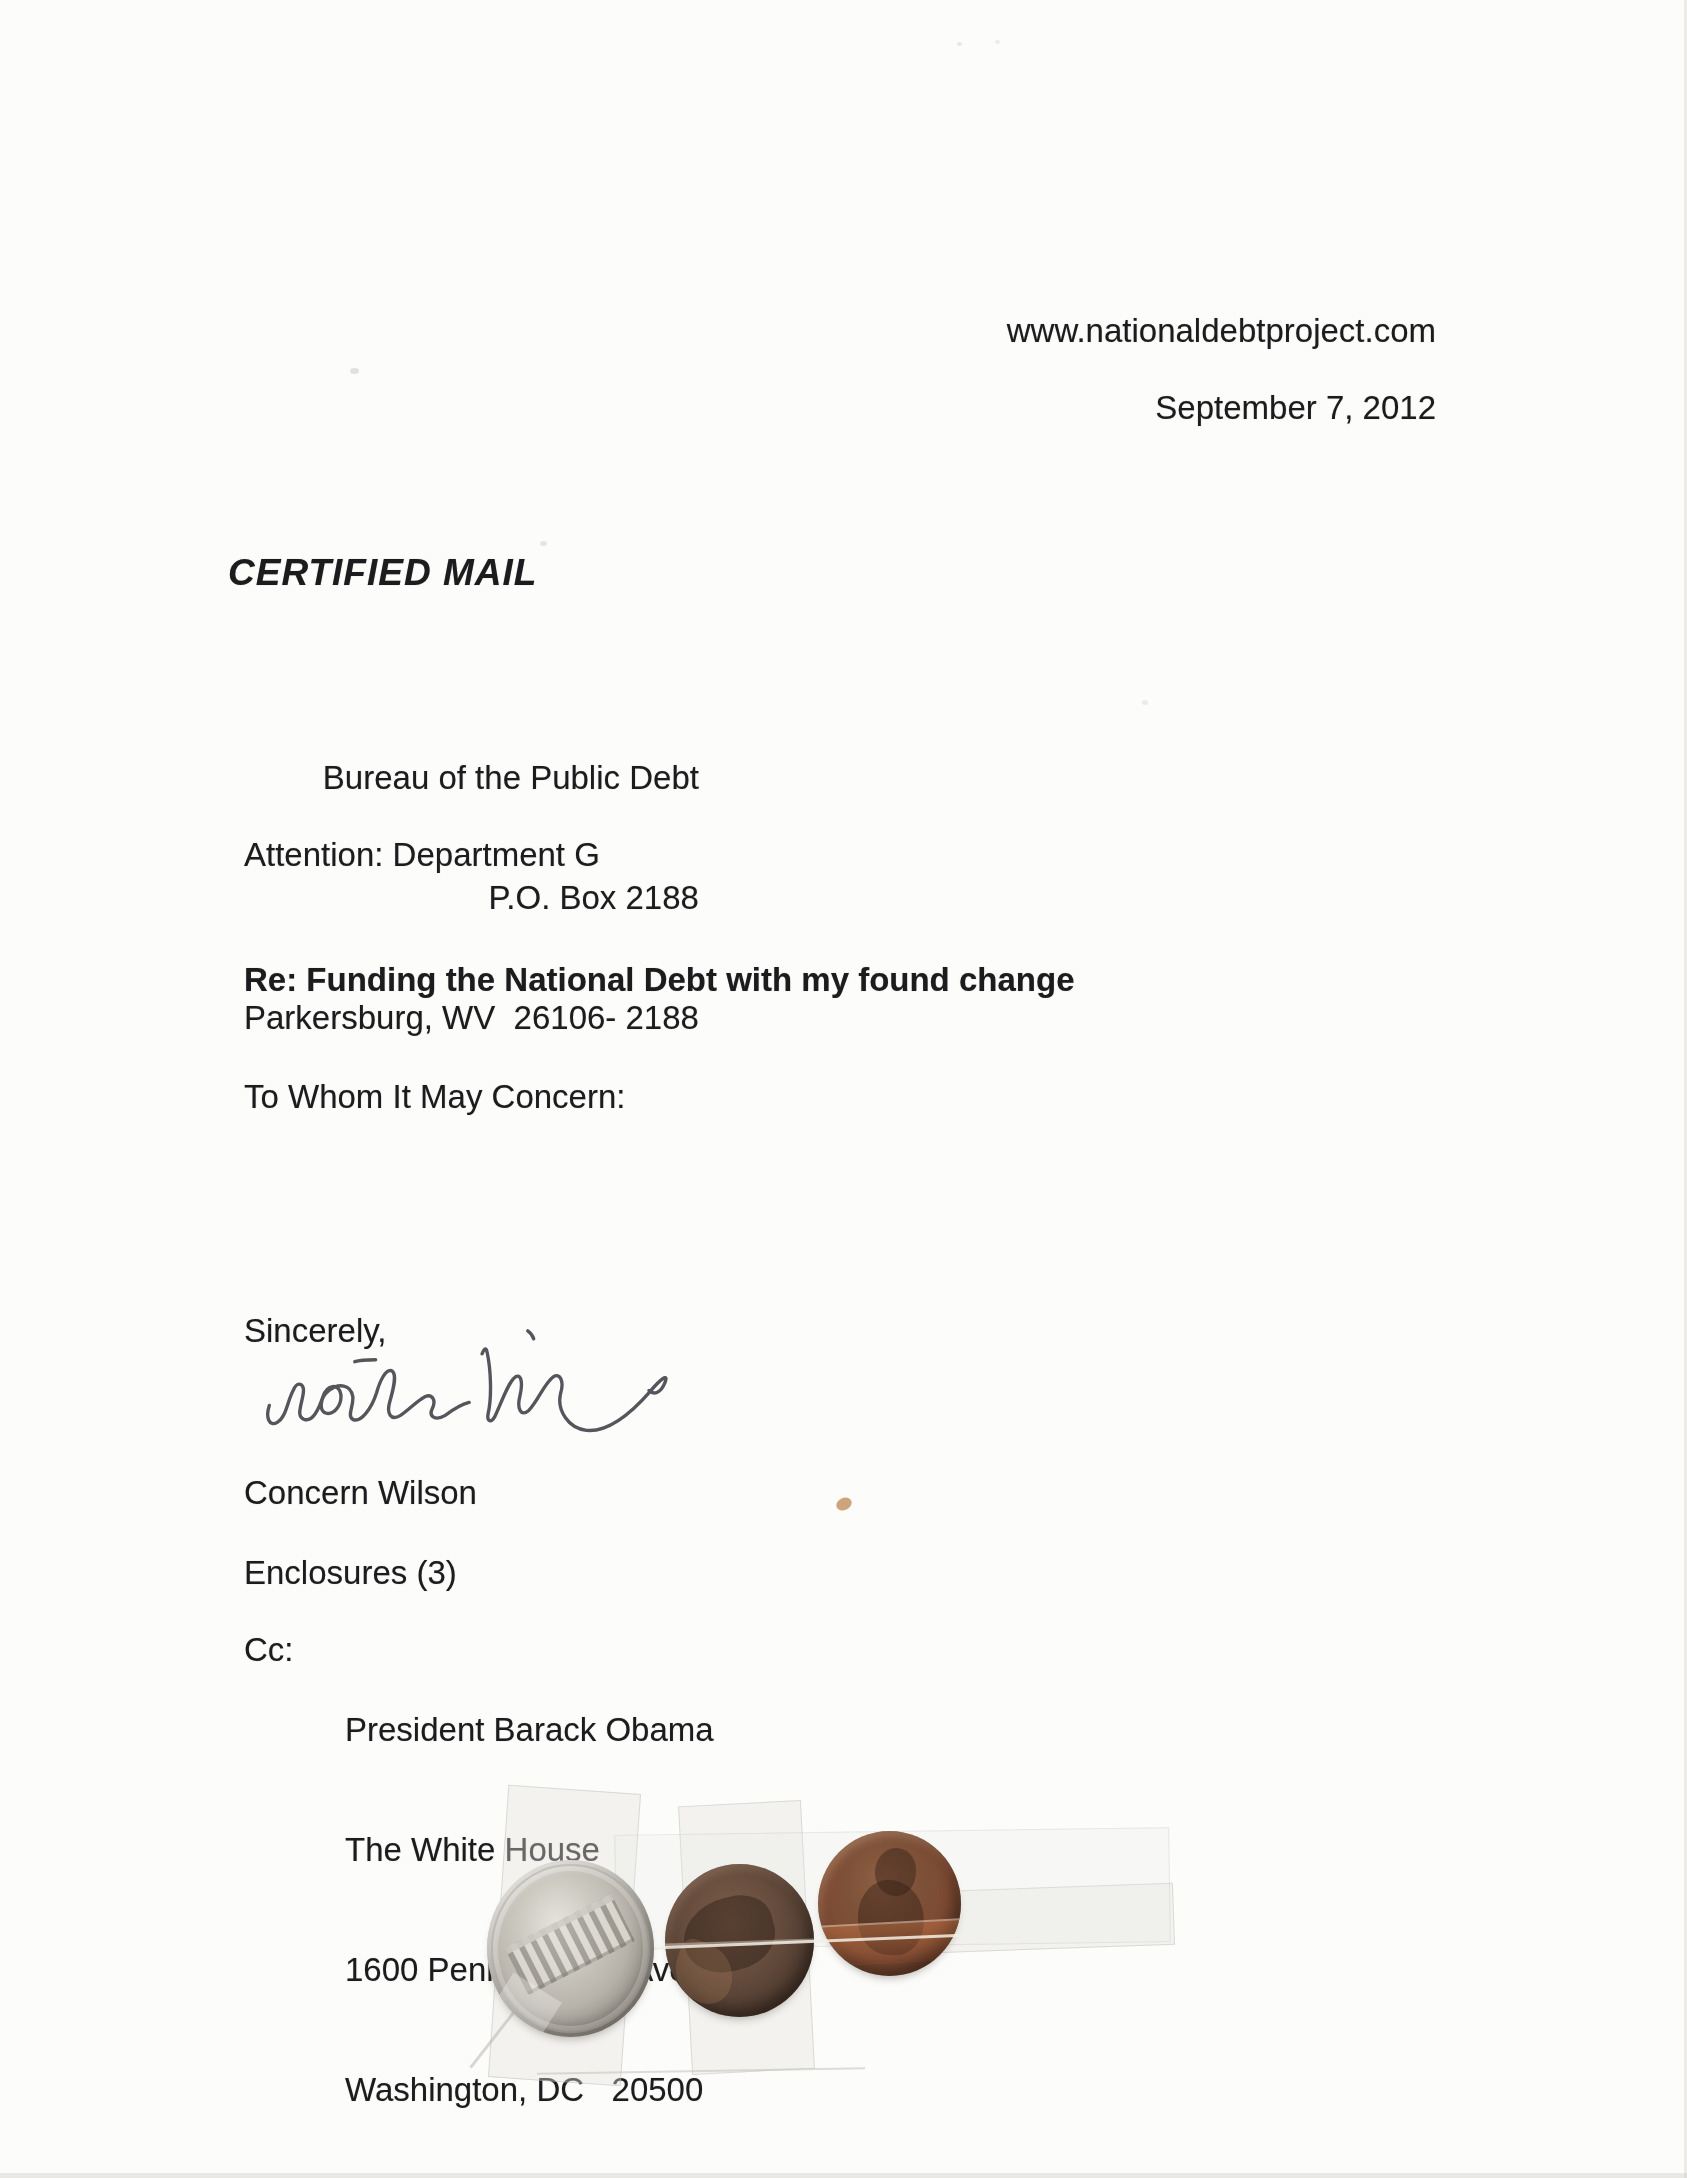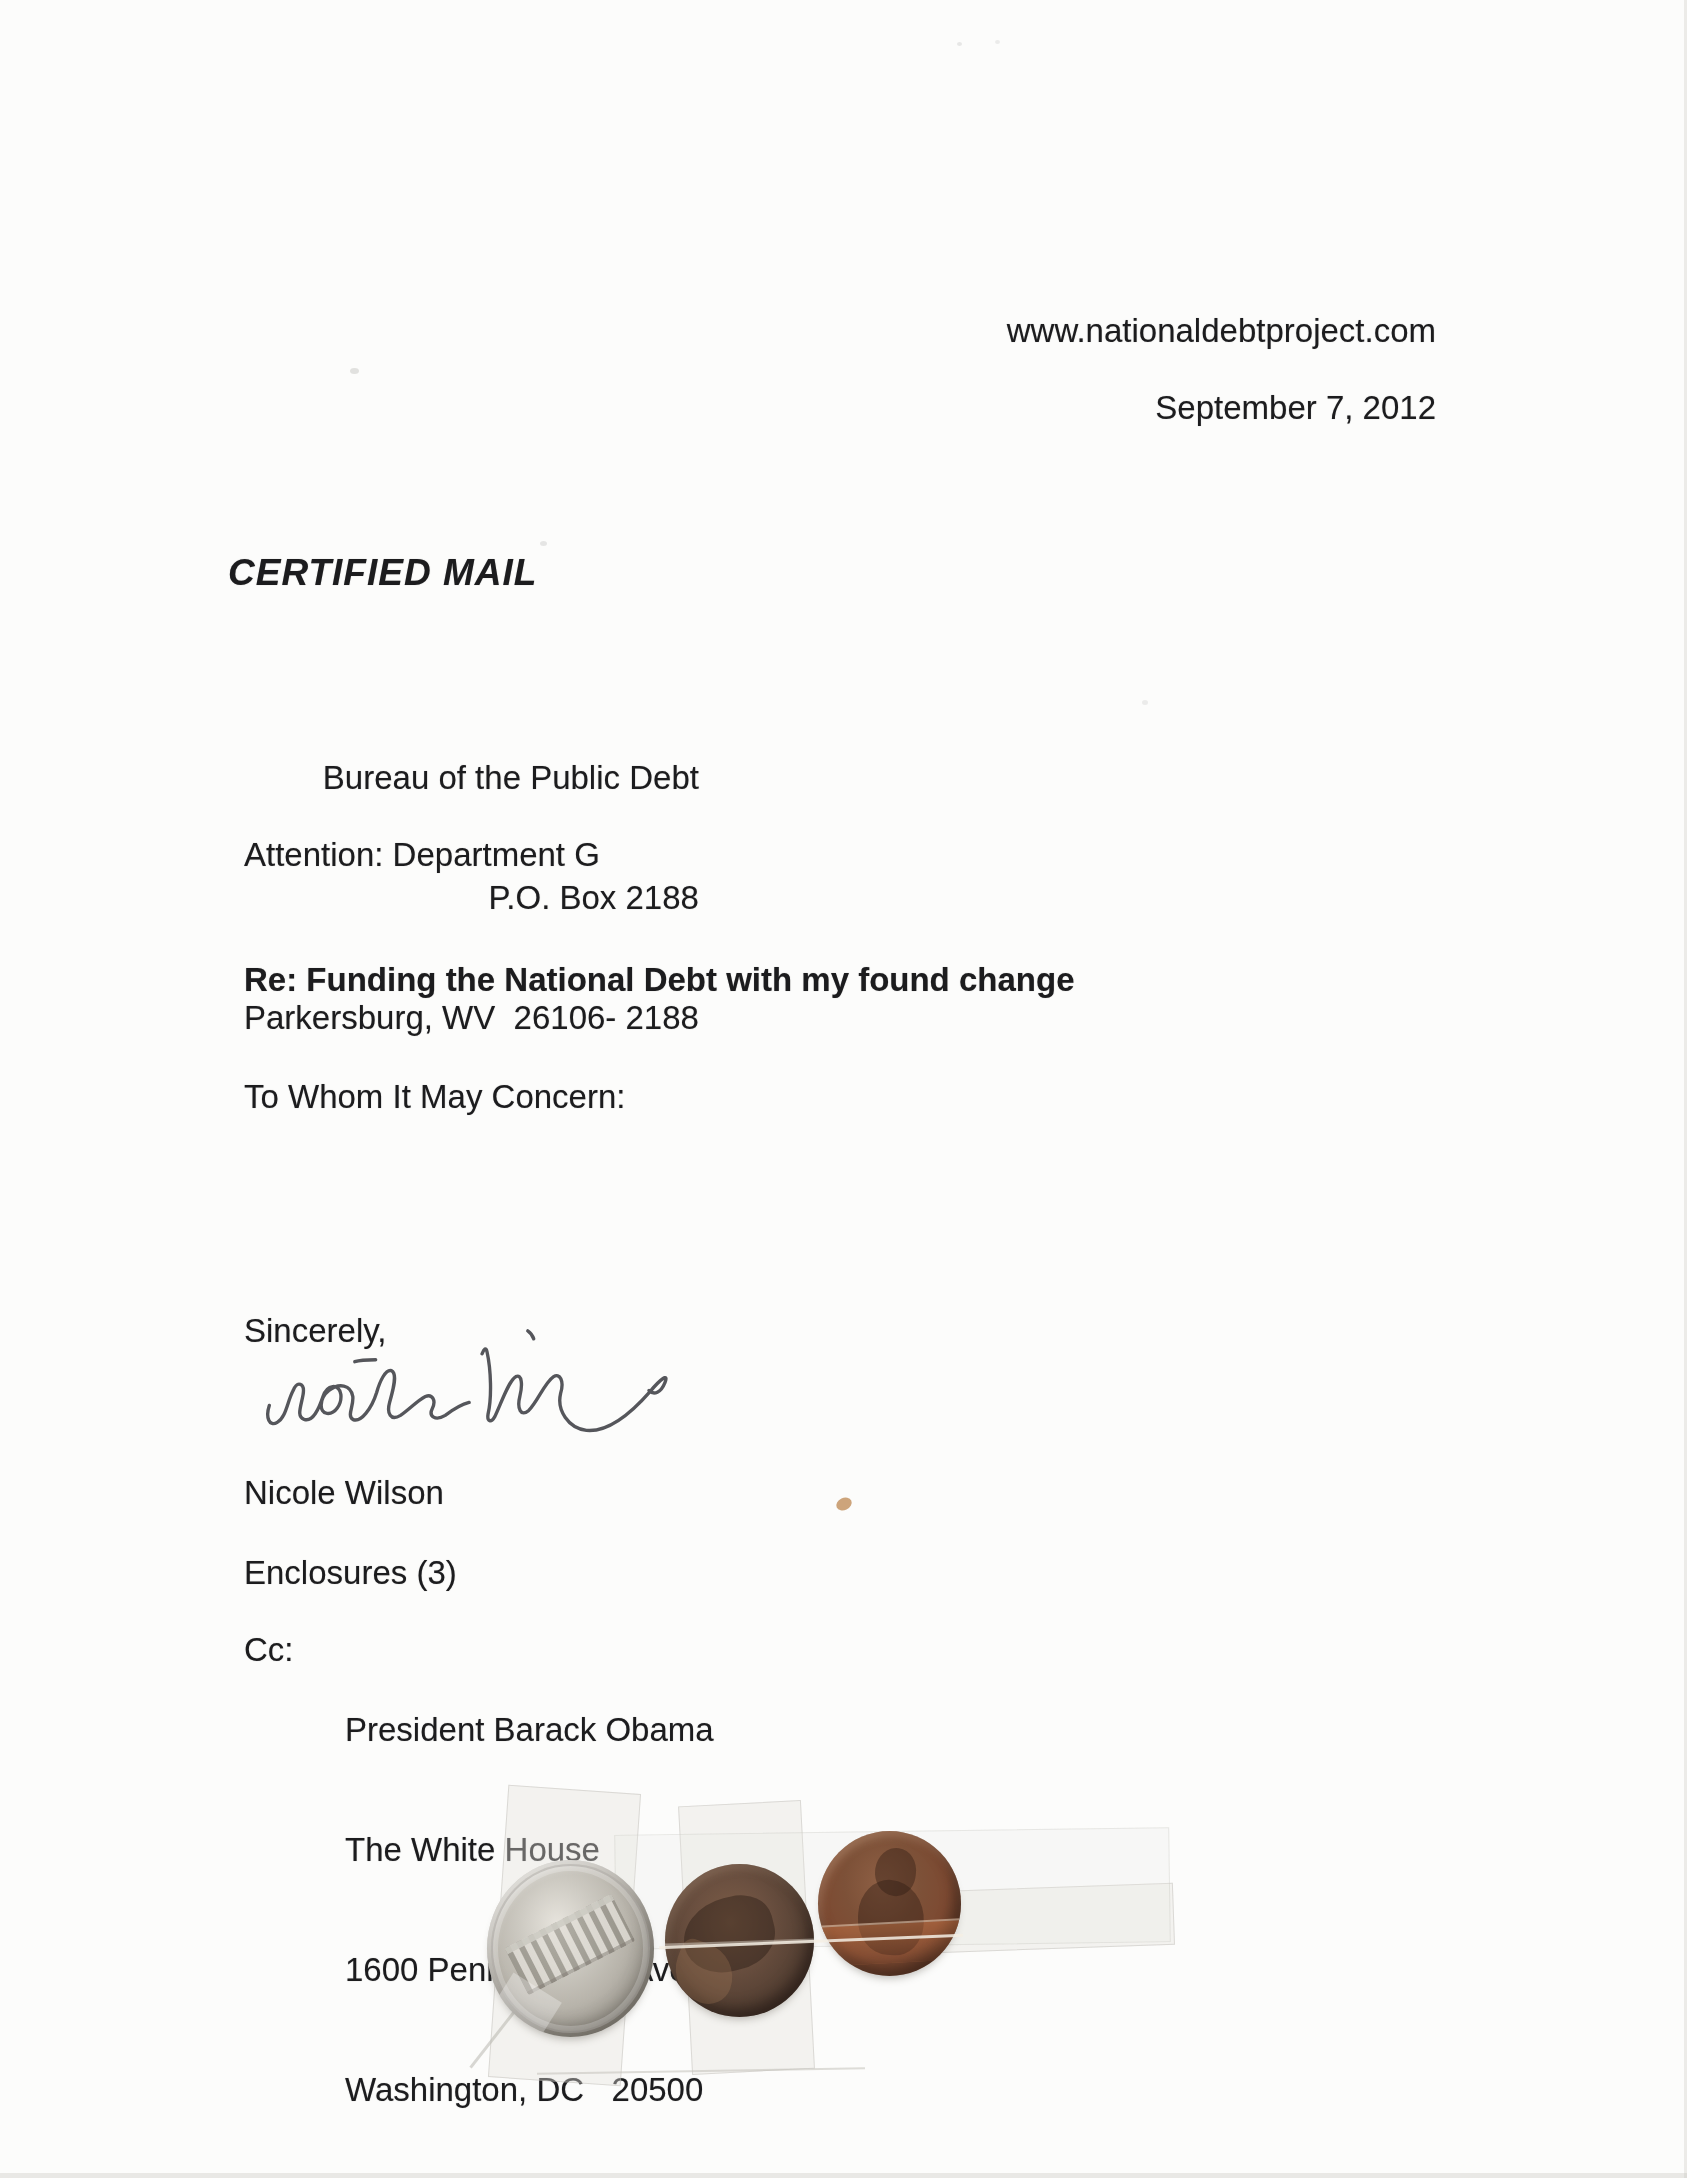--- a/index.html
+++ b/index.html
@@ -155,21 +155,21 @@
 
   <svg class="signature" width="498" height="169" viewBox="0 0 500 170">
     <g fill="none" stroke="var(--signature-ink,#3f4046)" stroke-width="3.4" stroke-linecap="round" stroke-linejoin="round" opacity="0.88">
       <path d="M30,93 C26,105 30,115 38,110 C47,105 48,89 54,78 C58,68 66,70 64,82 C62,94 57,104 65,107 C74,110 80,96 84,84 C88,72 100,70 102,82 C103,92 96,102 88,101 C80,100 80,86 90,78 C100,70 112,72 114,84 C115,94 108,103 114,107 C122,111 133,96 138,80 C141,69 147,56 153,58 C159,61 155,76 151,90 C148,101 152,109 162,103 C171,97 179,88 187,84 C194,81 198,88 194,96 C190,104 197,109 207,103 C215,97 223,92 231,90"></path>
       <path d="M244,41 C246,36 248,34 249,39 C253,57 254,85 250,102 C249,109 253,111 257,104 C264,89 271,68 278,64 C284,61 285,72 282,84 C279,96 283,105 291,98 C300,89 307,70 316,64 C322,60 327,68 323,81 C319,98 331,116 349,118 C370,120 392,103 413,79 C424,66 432,60 428,70 C424,80 417,83 412,78"></path>
       <path d="M116,49 C122,47 130,47 137,47"></path>
       <path d="M290,18 C293,20 295,23 296,26"></path>
     </g>
   </svg>
 
-  <div class="txt" style="top:1473px;left:244px;">Nicole Wilson</div>
+  <div class="txt" style="top:1473px;left:244px;">Concern Wilson</div>
 
   <div class="txt" style="top:1553px;left:244px;">Enclosures (3)</div>
 
   <div class="txt cc-row" style="top:1630px;left:244px;">
     <div class="cc-label">Cc:</div>
     <div>
       <div>President Barack Obama</div>
       <div>The White House</div>
       <div>1600 Pennsylvania Ave NW</div>
       <div>Washington, DC   20500</div>

